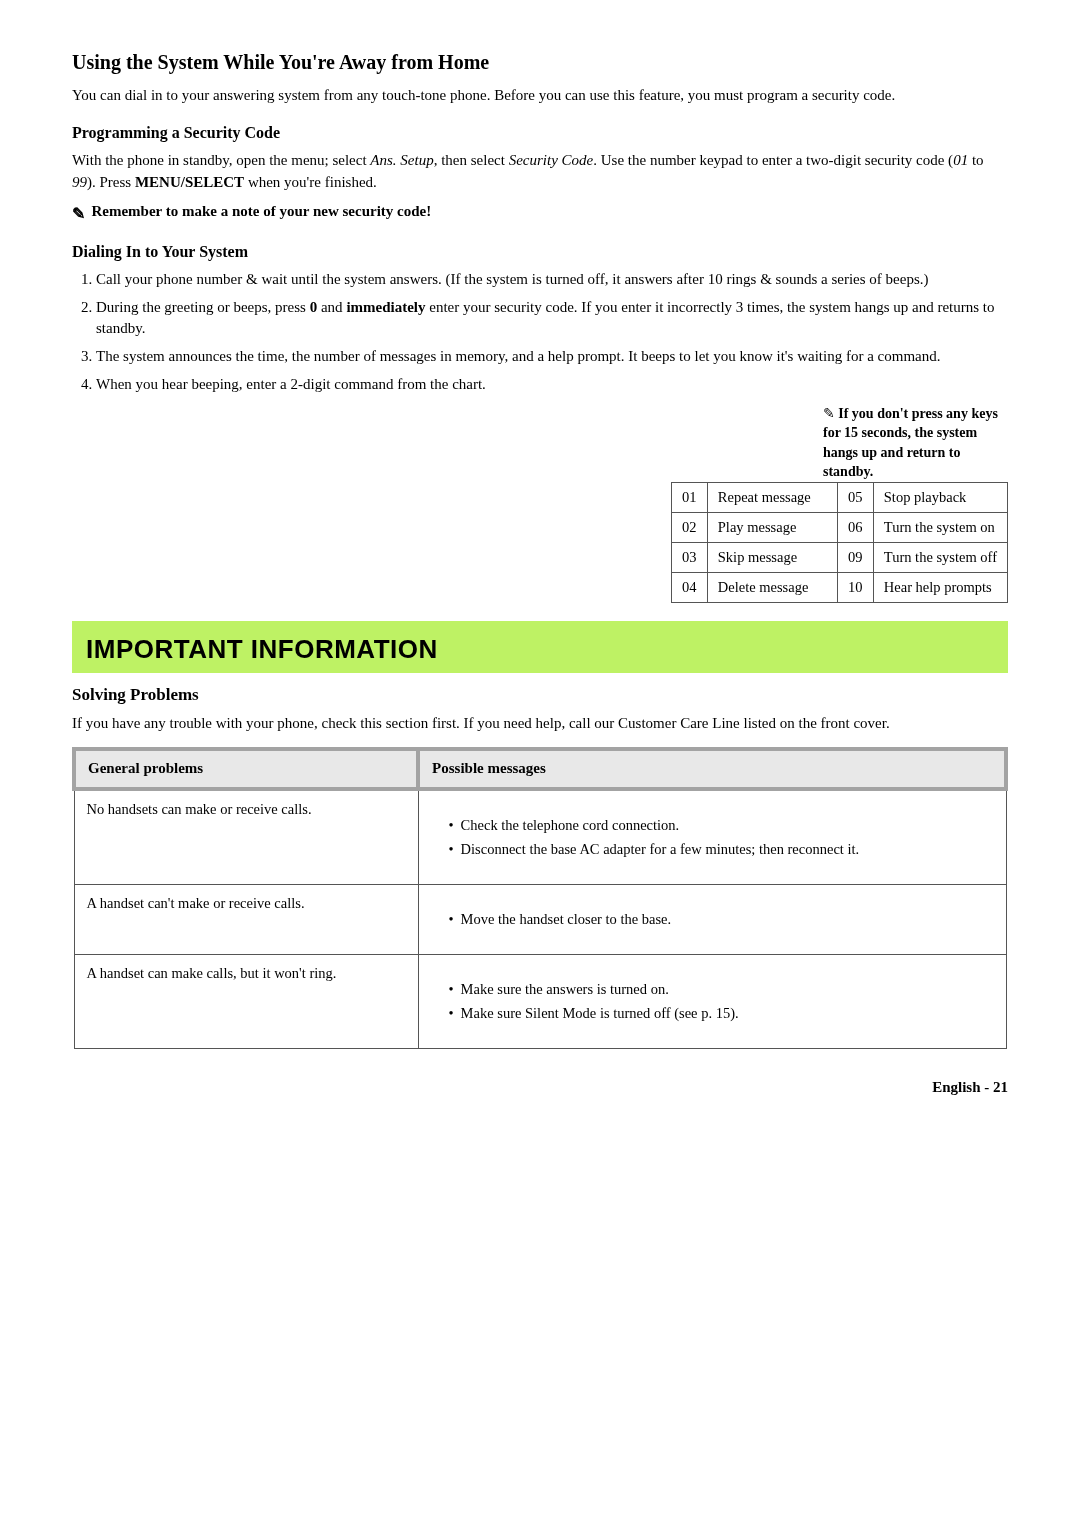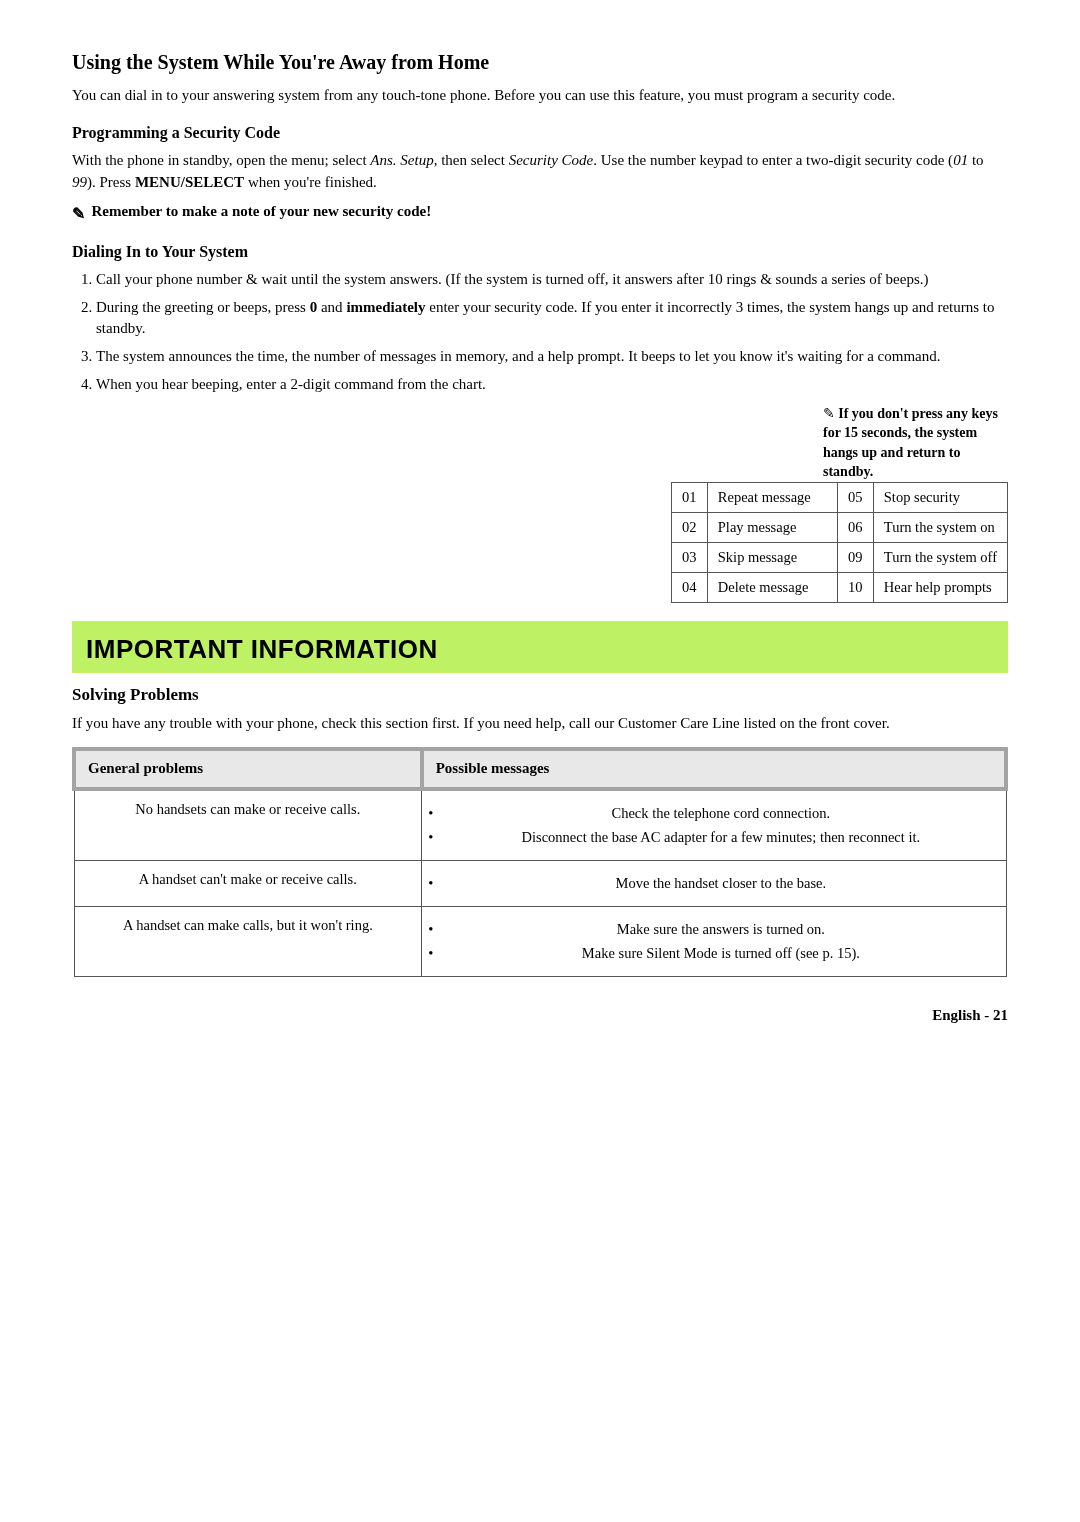--- a/index.html
+++ b/index.html
@@ -139,29 +139,28 @@
       border: 4px solid #a3a3a3;
       padding: 7px 12px;
       background: #e8e8e8;
       font-weight: bold;
       text-align: left;
       font-size: 15px;
     }
 
     .problems-table td {
       border: 1px solid #555;
-      padding: 8px 0;
+      padding: 8px 12px;
       vertical-align: top;
-      text-align: center;
     }
 
     .problems-table td ul {
       list-style: none;
       padding: 0;
-      margin: 4px;
+      margin: 16px;
     }
 
     .problems-table td ul li {
       padding-left: 14px;
       position: relative;
       margin-bottom: 3px;
     }
 
     .problems-table td ul li::before {
       content: '•';
@@ -214,21 +213,21 @@
 <div class="chart-container">
   <div class="chart-note">
     <span class="note-icon">✎ </span><span><strong>If you don't press any keys for 15 seconds, the system hangs up and return to standby.</strong></span>
   </div>
   <table class="command-table">
     <tbody>
       <tr>
         <td class="code">01</td>
         <td class="label">Repeat message</td>
         <td class="code">05</td>
-        <td class="label">Stop security</td>
+        <td class="label">Stop playback</td>
       </tr>
       <tr>
         <td class="code">02</td>
         <td class="label">Play message</td>
         <td class="code">06</td>
         <td class="label">Turn the system on</td>
       </tr>
       <tr>
         <td class="code">03</td>
         <td class="label">Skip message</td>

